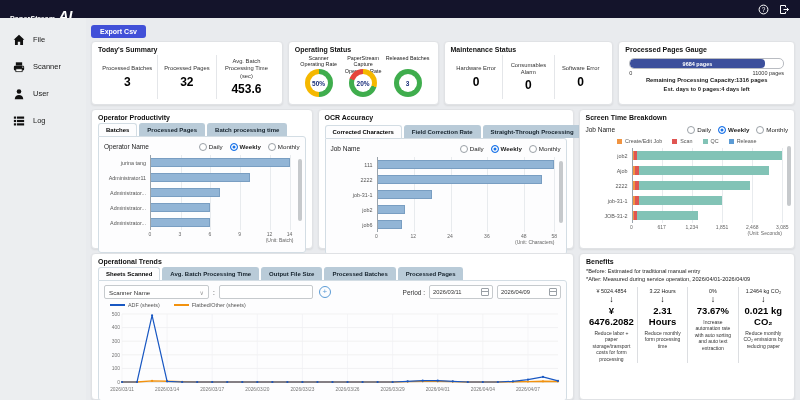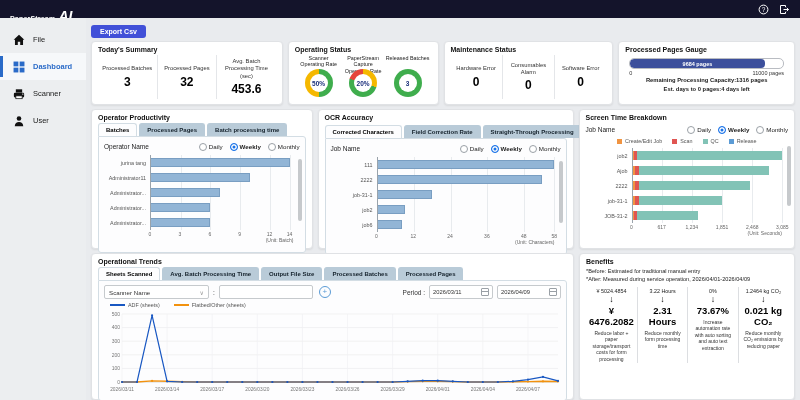--- a/index.html
+++ b/index.html
@@ -121,44 +121,46 @@
 
   <div class="shell">
 
     <nav class="sidebar">
       <div class="nav-item">
         <svg class="nico" viewBox="0 0 11 11">
             <polygon points="5.5,0.8 10.4,5.2 9.2,5.2 9.2,10 6.6,10 6.6,7 4.4,7 4.4,10 1.8,10 1.8,5.2 0.6,5.2" fill="#111"></polygon>
           </svg>
         <span>File</span>
       </div>
-      <div class="nav-item active">
-        <svg class="nico" viewBox="0 0 11 11">
-            <rect x="0.5" y="0.5" width="4.4" height="4.4" fill="#2a6bc8"></rect>
-            <rect x="6.1" y="0.5" width="4.4" height="4.4" fill="#2a6bc8"></rect>
-            <rect x="0.5" y="6.1" width="4.4" height="4.4" fill="#2a6bc8"></rect>
-            <rect x="6.1" y="6.1" width="4.4" height="4.4" fill="#2a6bc8"></rect>
-          </svg>
-        <span>Dashboard</span>
-      </div>
       <div class="nav-item">
         <svg class="nico" viewBox="0 0 11 11">
             <rect x="2.6" y="1.2" width="5.8" height="3" fill="#111"></rect>
             <rect x="0.8" y="4.4" width="9.4" height="4.2" rx="1" fill="#111"></rect>
             <rect x="2.6" y="7.2" width="5.8" height="2.6" fill="#fff" stroke="#111" stroke-width="0.7"></rect>
             <circle cx="9" cy="5.6" r="0.6" fill="#fff"></circle>
           </svg>
         <span>Scanner</span>
       </div>
       <div class="nav-item">
         <svg class="nico" viewBox="0 0 11 11">
             <circle cx="5.5" cy="3.2" r="2.1" fill="#111"></circle>
             <path d="M1.6 10.2c0-2.4 1.8-3.8 3.9-3.8s3.9 1.4 3.9 3.8z" fill="#111"></path>
           </svg>
         <span>User</span>
+      </div>
+      <div class="nav-item">
+        <svg class="nico" viewBox="0 0 11 11">
+            <rect x="0.8" y="1.4" width="2" height="2" fill="#111"></rect>
+            <rect x="3.6" y="1.4" width="6.6" height="2" fill="#111"></rect>
+            <rect x="0.8" y="4.5" width="2" height="2" fill="#111"></rect>
+            <rect x="3.6" y="4.5" width="6.6" height="2" fill="#111"></rect>
+            <rect x="0.8" y="7.6" width="2" height="2" fill="#111"></rect>
+            <rect x="3.6" y="7.6" width="6.6" height="2" fill="#111"></rect>
+          </svg>
+        <span>Log</span>
       </div>
     </nav>
 
     <main class="main">
       <button class="export-btn">Export Csv</button>
 
       
       <div class="row r1">
         <section class="card c-summary">
           <h3>Today's Summary</h3>

